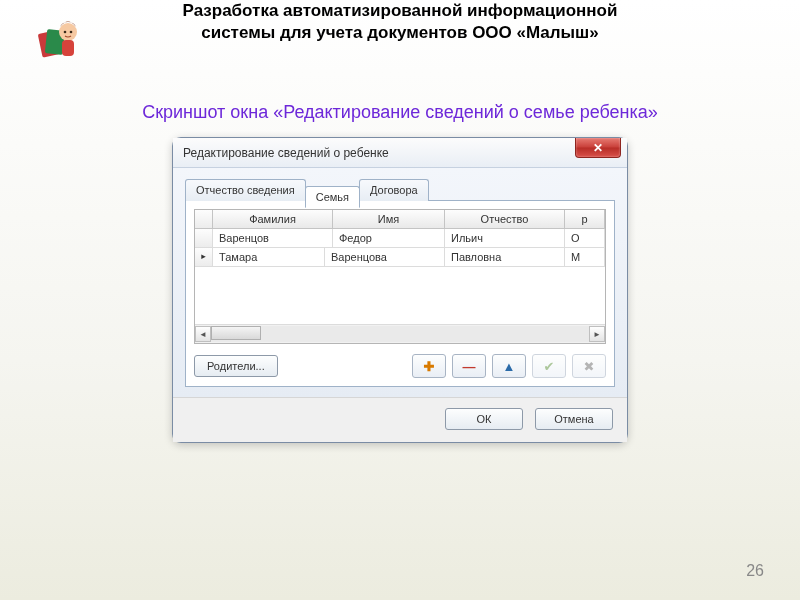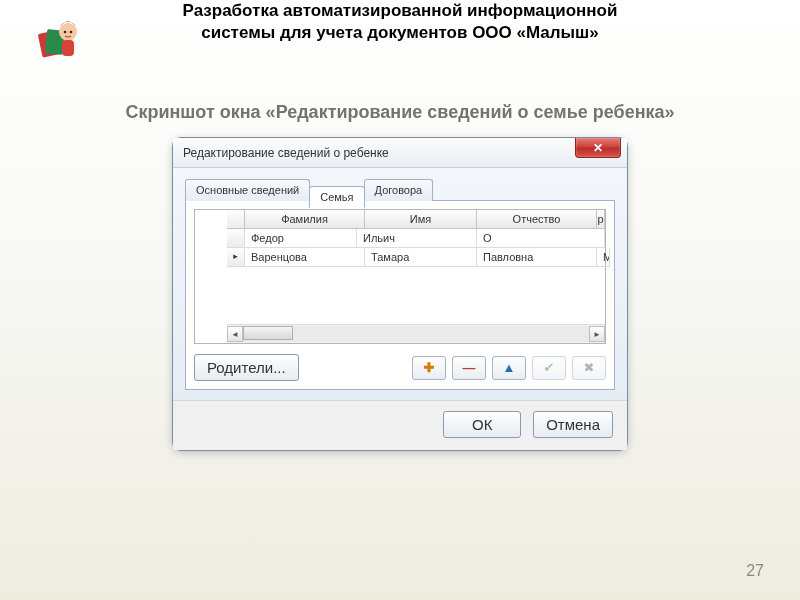--- a/index.html
+++ b/index.html
@@ -12,23 +12,23 @@
   }
   .slide-header {
     text-align: center;
     font-weight: bold;
     font-size: 17px;
     line-height: 1.3;
     color: #000;
   }
   .caption {
     text-align: center;
-    font-weight: bold;
+    font-weight: normal;
     font-size: 18px;
-    color: #737373;
+    color: #6d28d9;
     margin-top: 58px;
   }
   .page-number {
     position: absolute;
     bottom: 20px;
     right: 36px;
     color: #888;
     font-size: 16px;
   }
   .mascot {
@@ -111,21 +111,20 @@
     background: #fff;
     padding: 8px;
     position: relative;
     z-index: 1;
   }
   
   .grid {
     width: 100%;
     border: 1px solid #b5b5b5;
     font-size: 11px;
-    padding-left: 32px;
   }
   .grid-header {
     display: flex;
     background: linear-gradient(to bottom, #fdfdfd, #e8e8e8);
   }
   .grid-header .cell {
     border-right: 1px solid #c4c4c4;
     border-bottom: 1px solid #c4c4c4;
     text-align: center;
     padding: 3px 0;
@@ -160,21 +159,21 @@
   }
   .h-scroll .track { flex:1; background:#eaeaea; height:16px; position:relative; }
   .h-scroll .thumb { position:absolute; left:0; top:0; width:50px; height:14px; border:1px solid #b0b0b0; background:linear-gradient(to bottom,#f4f4f4,#d9d9d9); }
   .btn-row {
     margin-top: 10px;
     display:flex;
     align-items:center;
     gap:6px;
   }
   .win-btn {
-    font-size:15px;
+    font-size:11px;
     padding: 4px 12px;
     border:1px solid #8d99a8;
     border-radius:3px;
     background: linear-gradient(to bottom,#fdfefe,#e6ecf2);
     color:#333;
   }
   .icon-btn {
     width:34px; height:24px;
     border:1px solid #a8b4c4;
     border-radius:3px;
@@ -218,44 +217,45 @@
 <div class="dialog">
   <div class="titlebar">
     <span class="titlebar-text">Редактирование сведений о ребенке</span>
     <div class="close-btn">
       <span>✕</span>
     </div>
   </div>
 
   <div class="dialog-body">
     <div class="tabs">
-      <div class="tab">Основные сведений</div>
+      <div class="tab">Отчество сведения</div>
       <div class="tab active">Семья</div>
       <div class="tab">Договора</div>
     </div>
 
     <div class="tab-panel">
       <div class="grid">
         <div class="grid-header">
           <div class="cell c-ind"></div>
           <div class="cell c-fam">Фамилия</div>
           <div class="cell c-name">Имя</div>
           <div class="cell c-pat">Отчество</div>
           <div class="cell c-rest">р</div>
         </div>
         <div class="grid-row">
           <div class="cell c-ind row-marker"></div>
+          <div class="cell c-fam">Варенцов</div>
           <div class="cell c-name">Федор</div>
           <div class="cell c-pat">Ильич</div>
           <div class="cell c-rest">О</div>
         </div>
         <div class="grid-row">
           <div class="cell c-ind row-marker">▸</div>
+          <div class="cell c-name">Тамара</div>
           <div class="cell c-fam">Варенцова</div>
-          <div class="cell c-name">Тамара</div>
           <div class="cell c-pat">Павловна</div>
           <div class="cell c-rest">М</div>
         </div>
         <div class="grid-empty"></div>
         <div class="h-scroll">
           <div class="arrow">◄</div>
           <div class="track">
             <div class="thumb"></div>
           </div>
           <div class="arrow">►</div>
@@ -283,13 +283,13 @@
       </div>
     </div>
   </div>
 
   <div class="dialog-footer">
     <button class="win-btn">ОК</button>
     <button class="win-btn">Отмена</button>
   </div>
 </div>
 
-<div class="page-number">27</div>
+<div class="page-number">26</div>
 
 </body></html>

